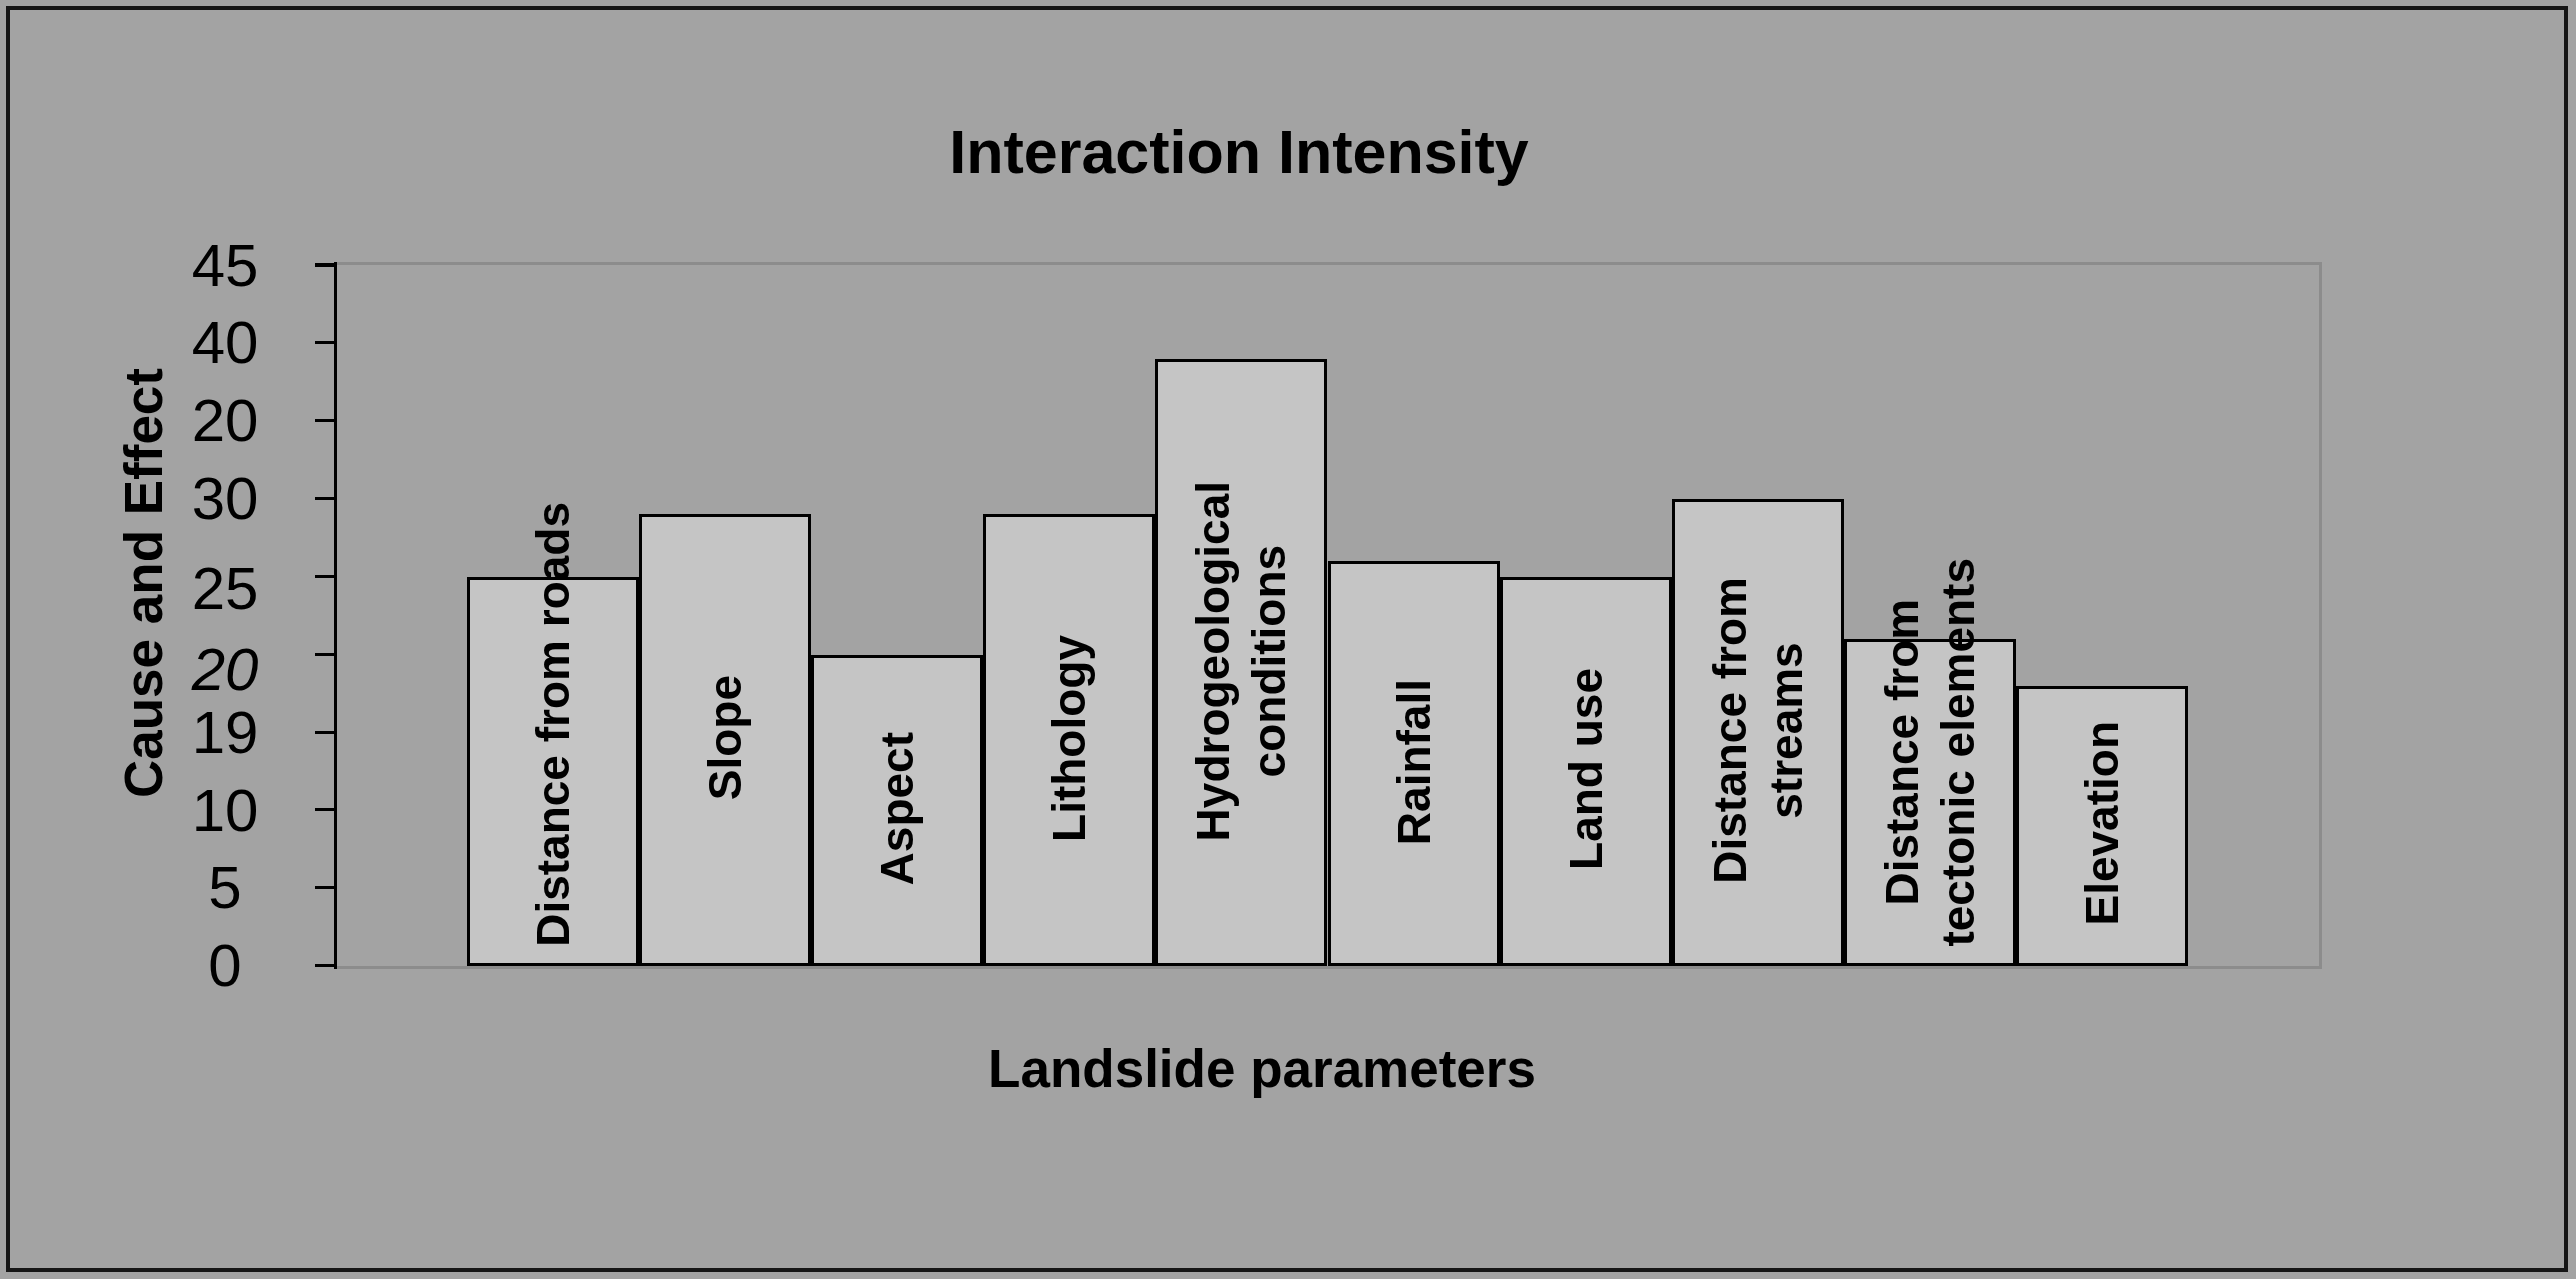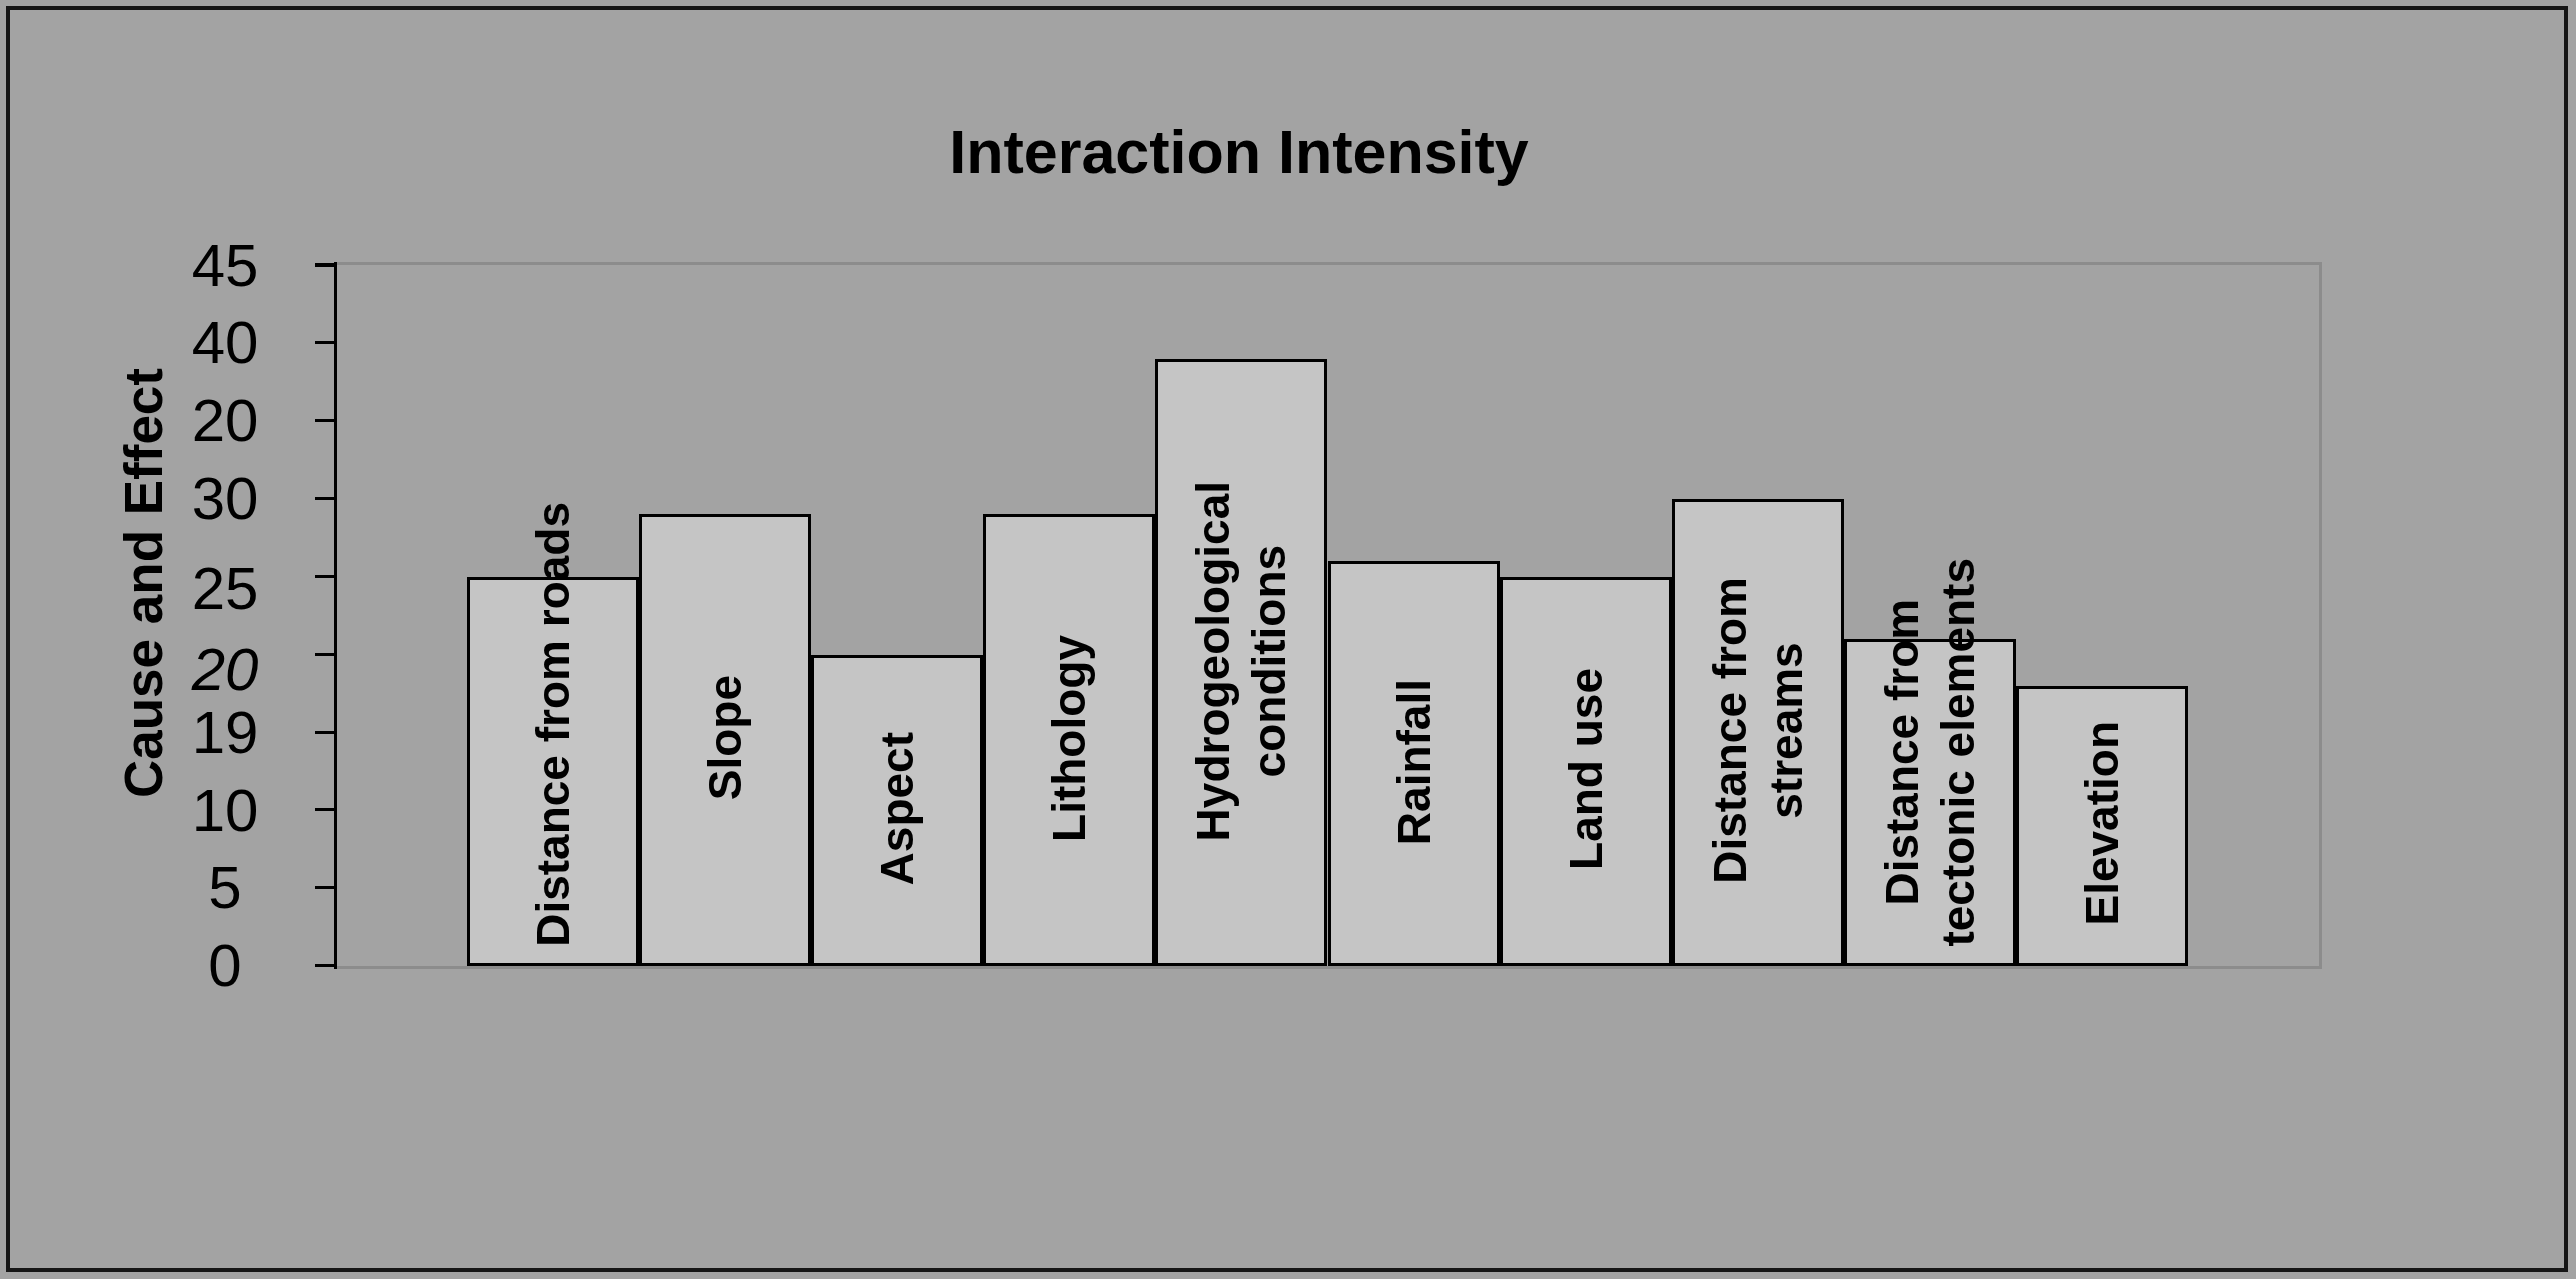--- a/index.html
+++ b/index.html
@@ -67,20 +67,21 @@
 </head>
 <body>
 
 <div id="canvas">
   <div id="frame"></div>
 
   <div id="chart-title">Interaction Intensity</div>
 
   <div id="y-axis-title">Cause and Effect</div>
 
+  <div id="x-axis-title">Landslide parameters</div>
 
   <div id="plot">
     <div id="y-axis-line"></div>
   <div class="y-tick" style="top: 699px;"></div>
       <div class="y-tick-label" style="top: 670px;">0</div>
       <div class="y-tick" style="top: 621px;"></div>
       <div class="y-tick-label" style="top: 592px;">5</div>
       <div class="y-tick" style="top: 543px;"></div>
       <div class="y-tick-label" style="top: 515px;">10</div>
       <div class="y-tick" style="top: 466px;"></div>

